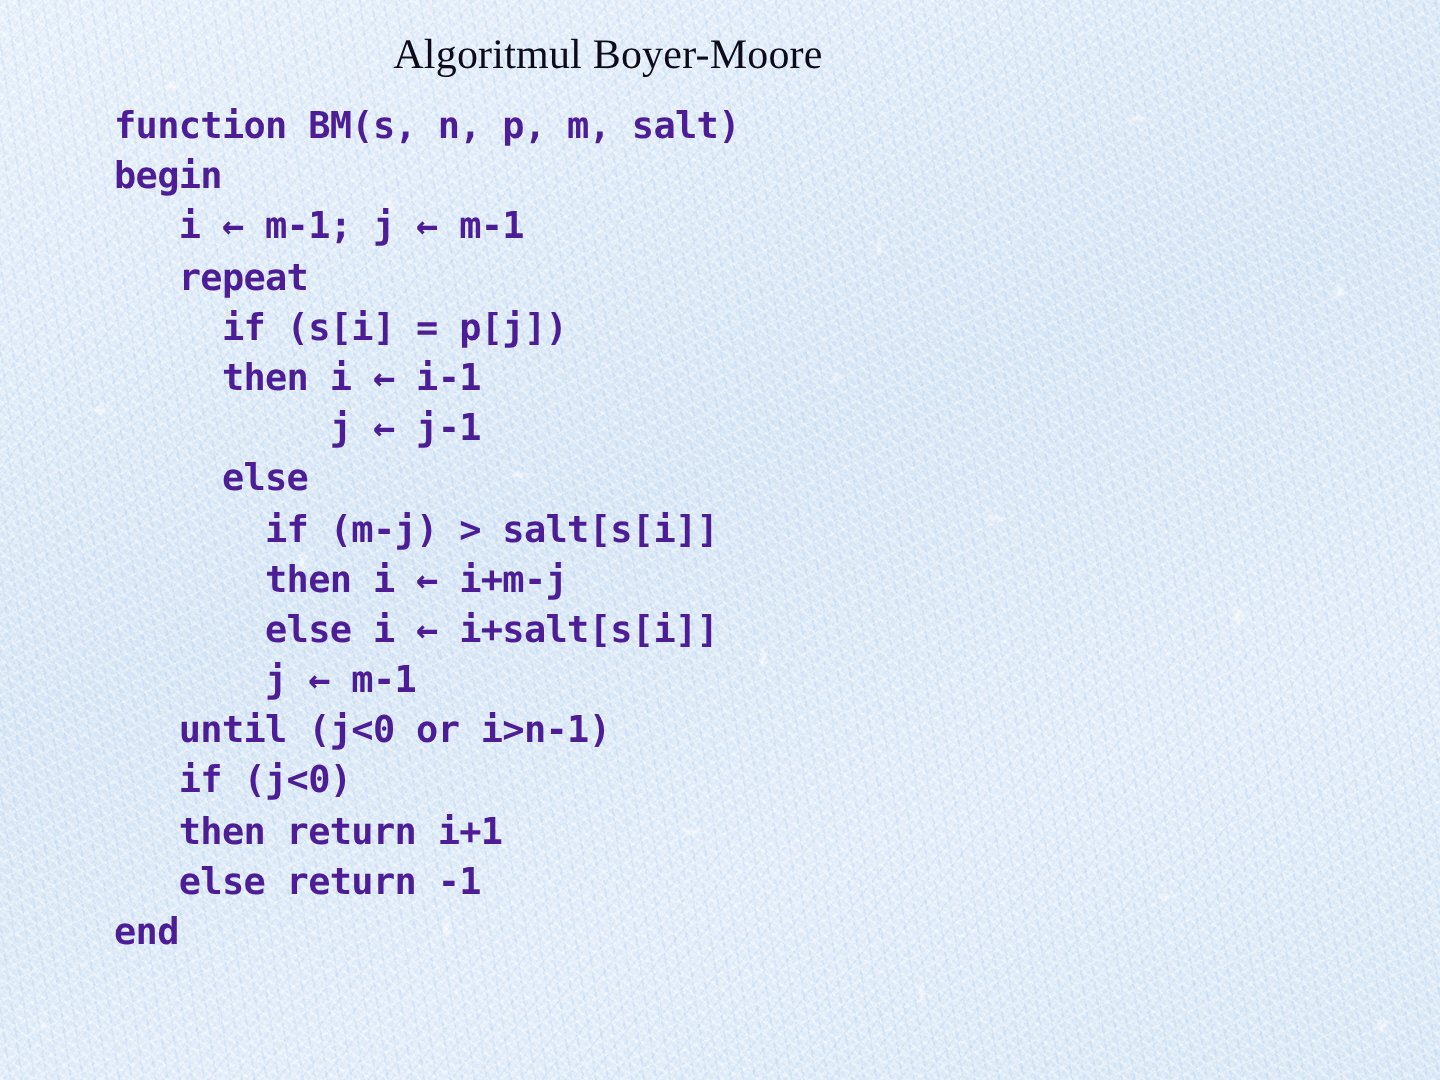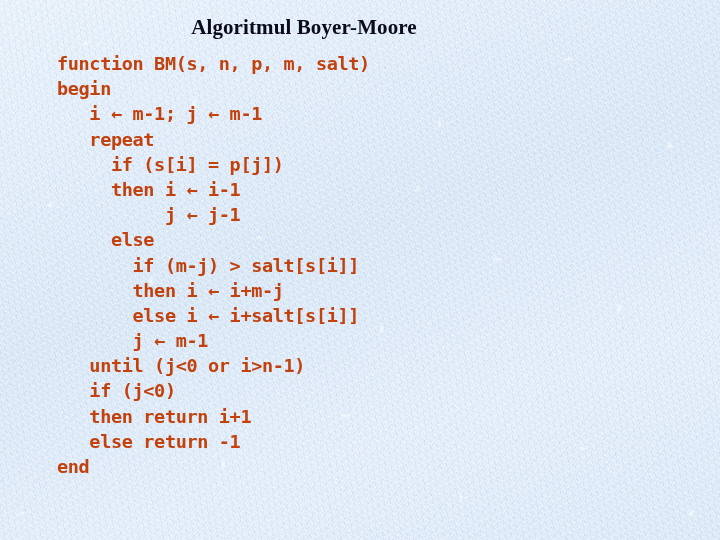--- a/index.html
+++ b/index.html
@@ -89,38 +89,38 @@
   }
 
   
   .title {
     position: absolute;
     left: 0;
     top: 14px;
     width: 608px;
     text-align: center;
     font-family: "Liberation Serif", "DejaVu Serif", serif;
-    font-weight: bold;
+    font-weight: normal;
     font-size: 21px;
     line-height: 26px;
     color: #0b0b1c;
     letter-spacing: .1px;
     white-space: pre;
   }
 
   
   .code {
     position: absolute;
     left: 57px;
     top: 51px;
     font-family: "DejaVu Sans Mono", "Liberation Mono", monospace;
     font-weight: bold;
     font-size: 18.5px;
     line-height: 25.2px;
-    color: #c2410c;
+    color: #4c1d95;
     white-space: pre;
     letter-spacing: -0.35px;
   }
   .code-line {
     white-space: pre;
     height: 25.2px;
   }
 </style>
 </head>
 <body>

